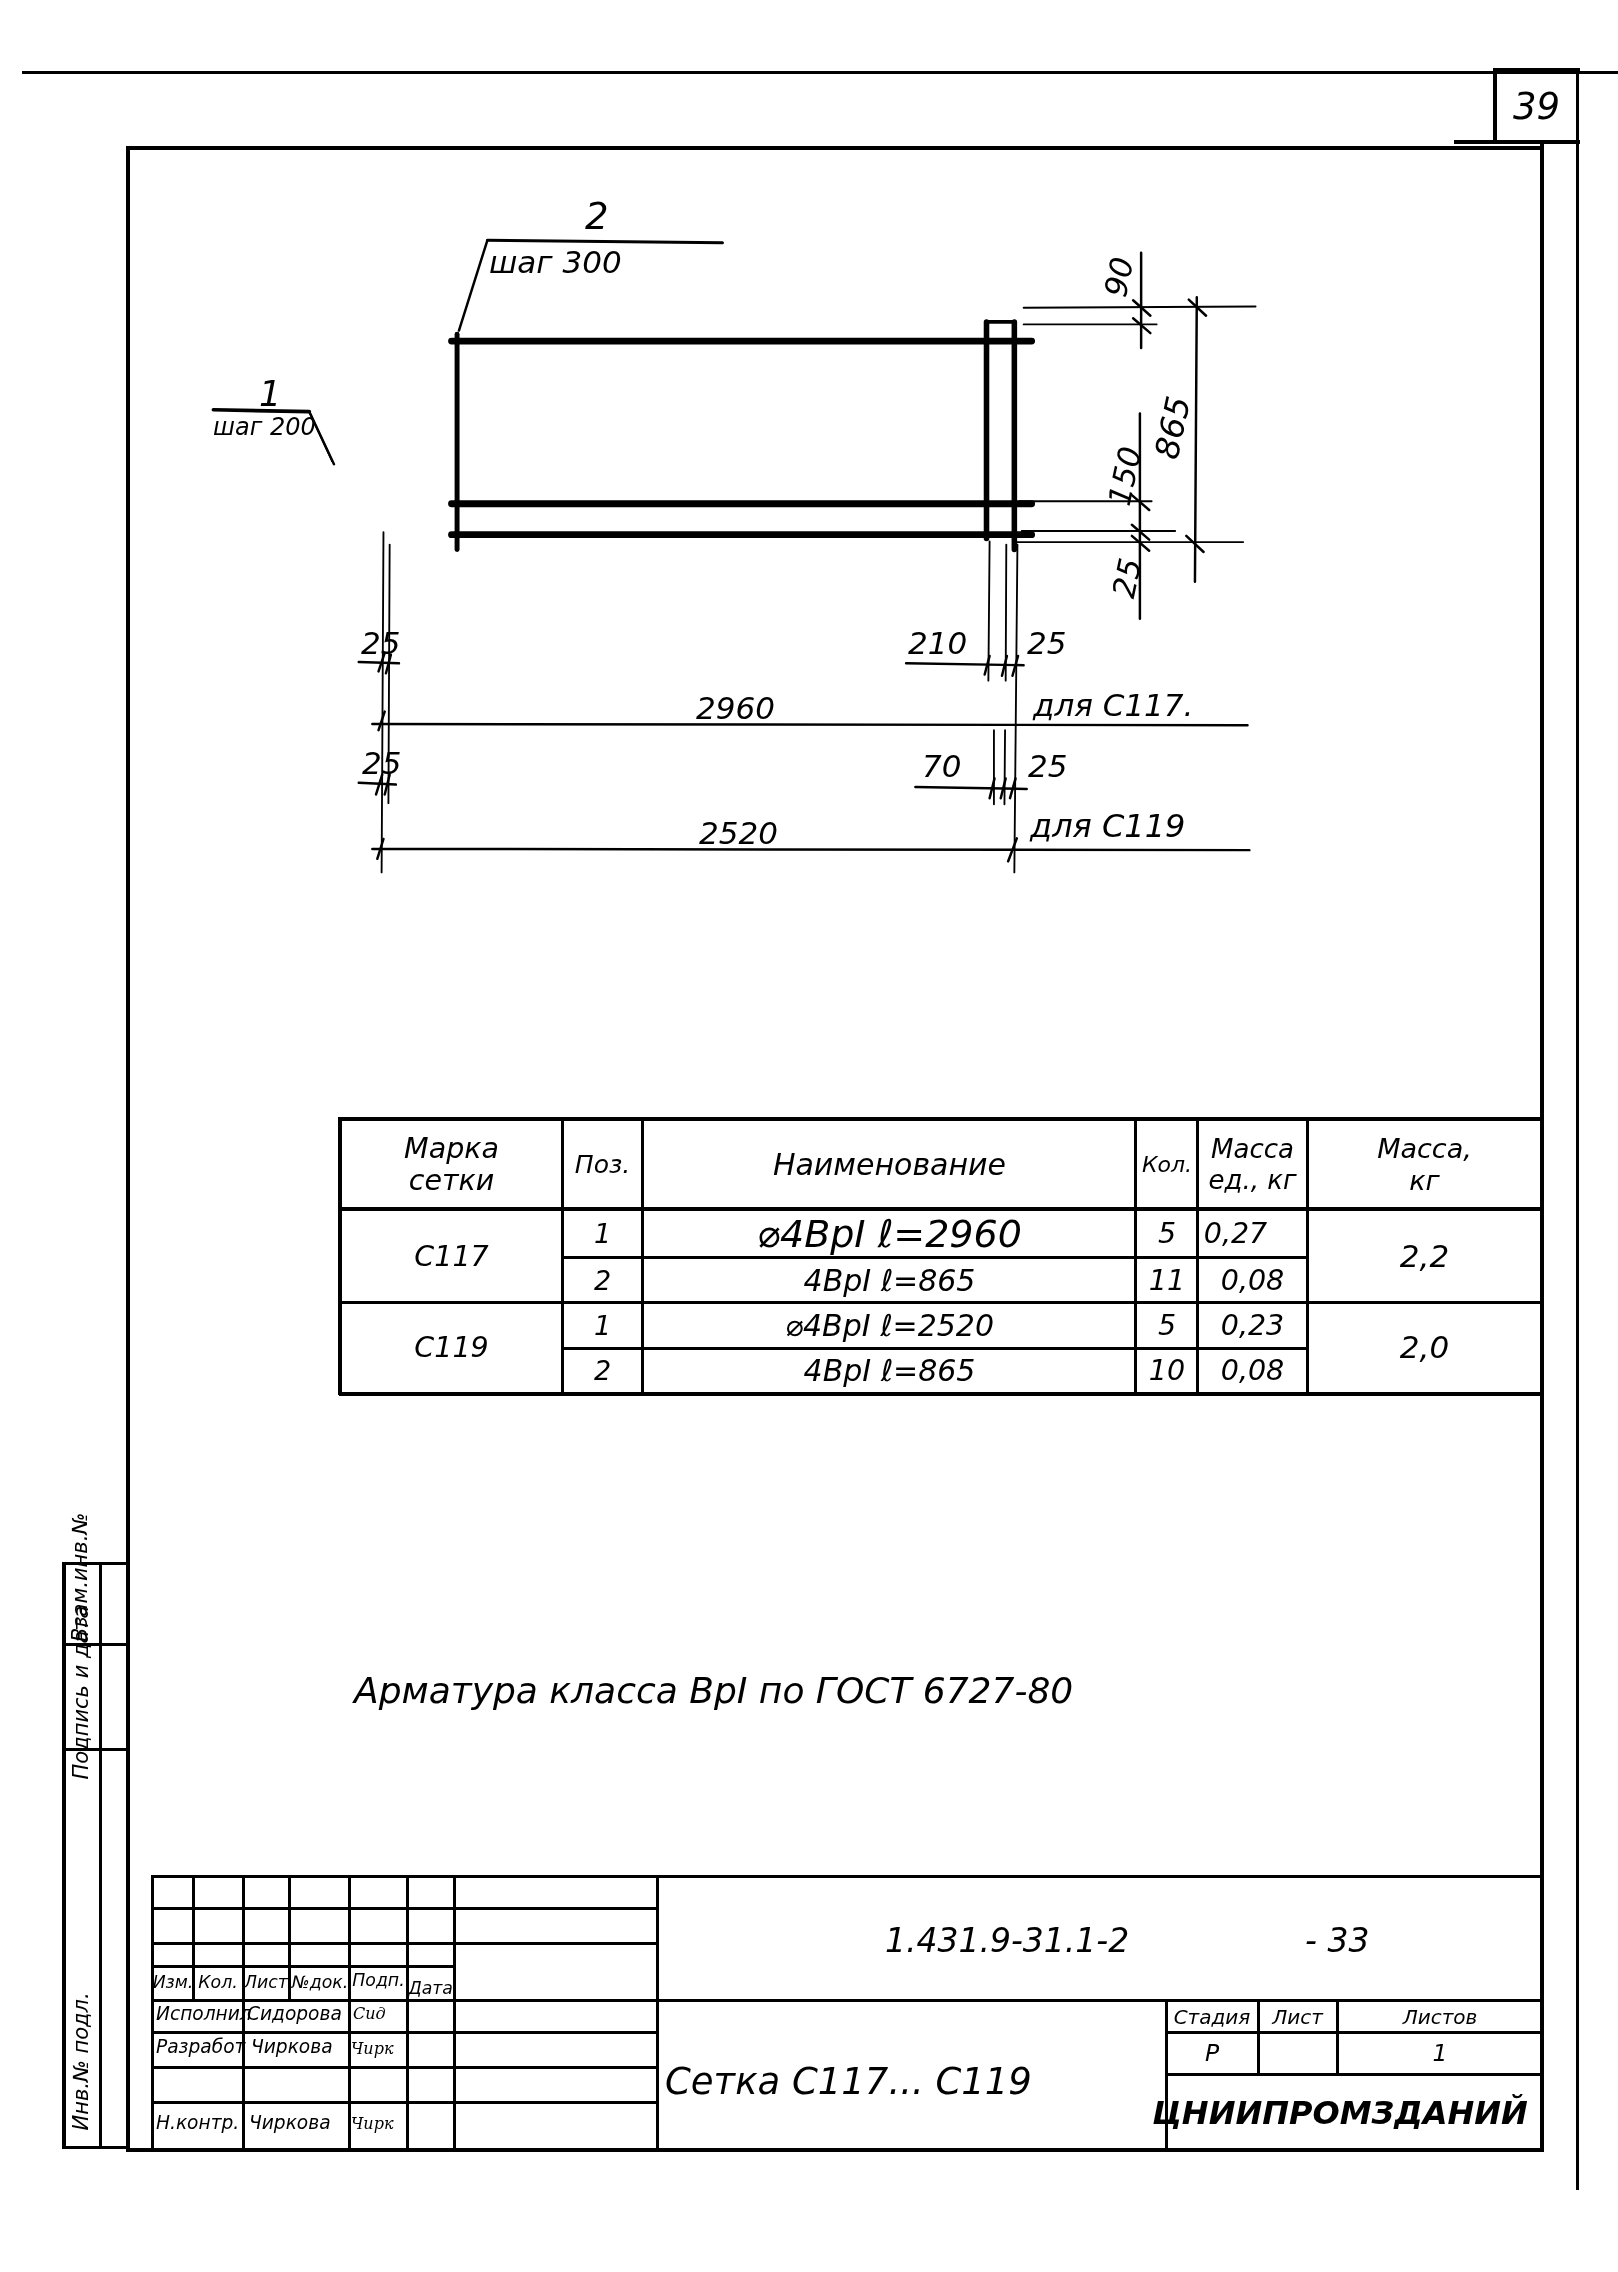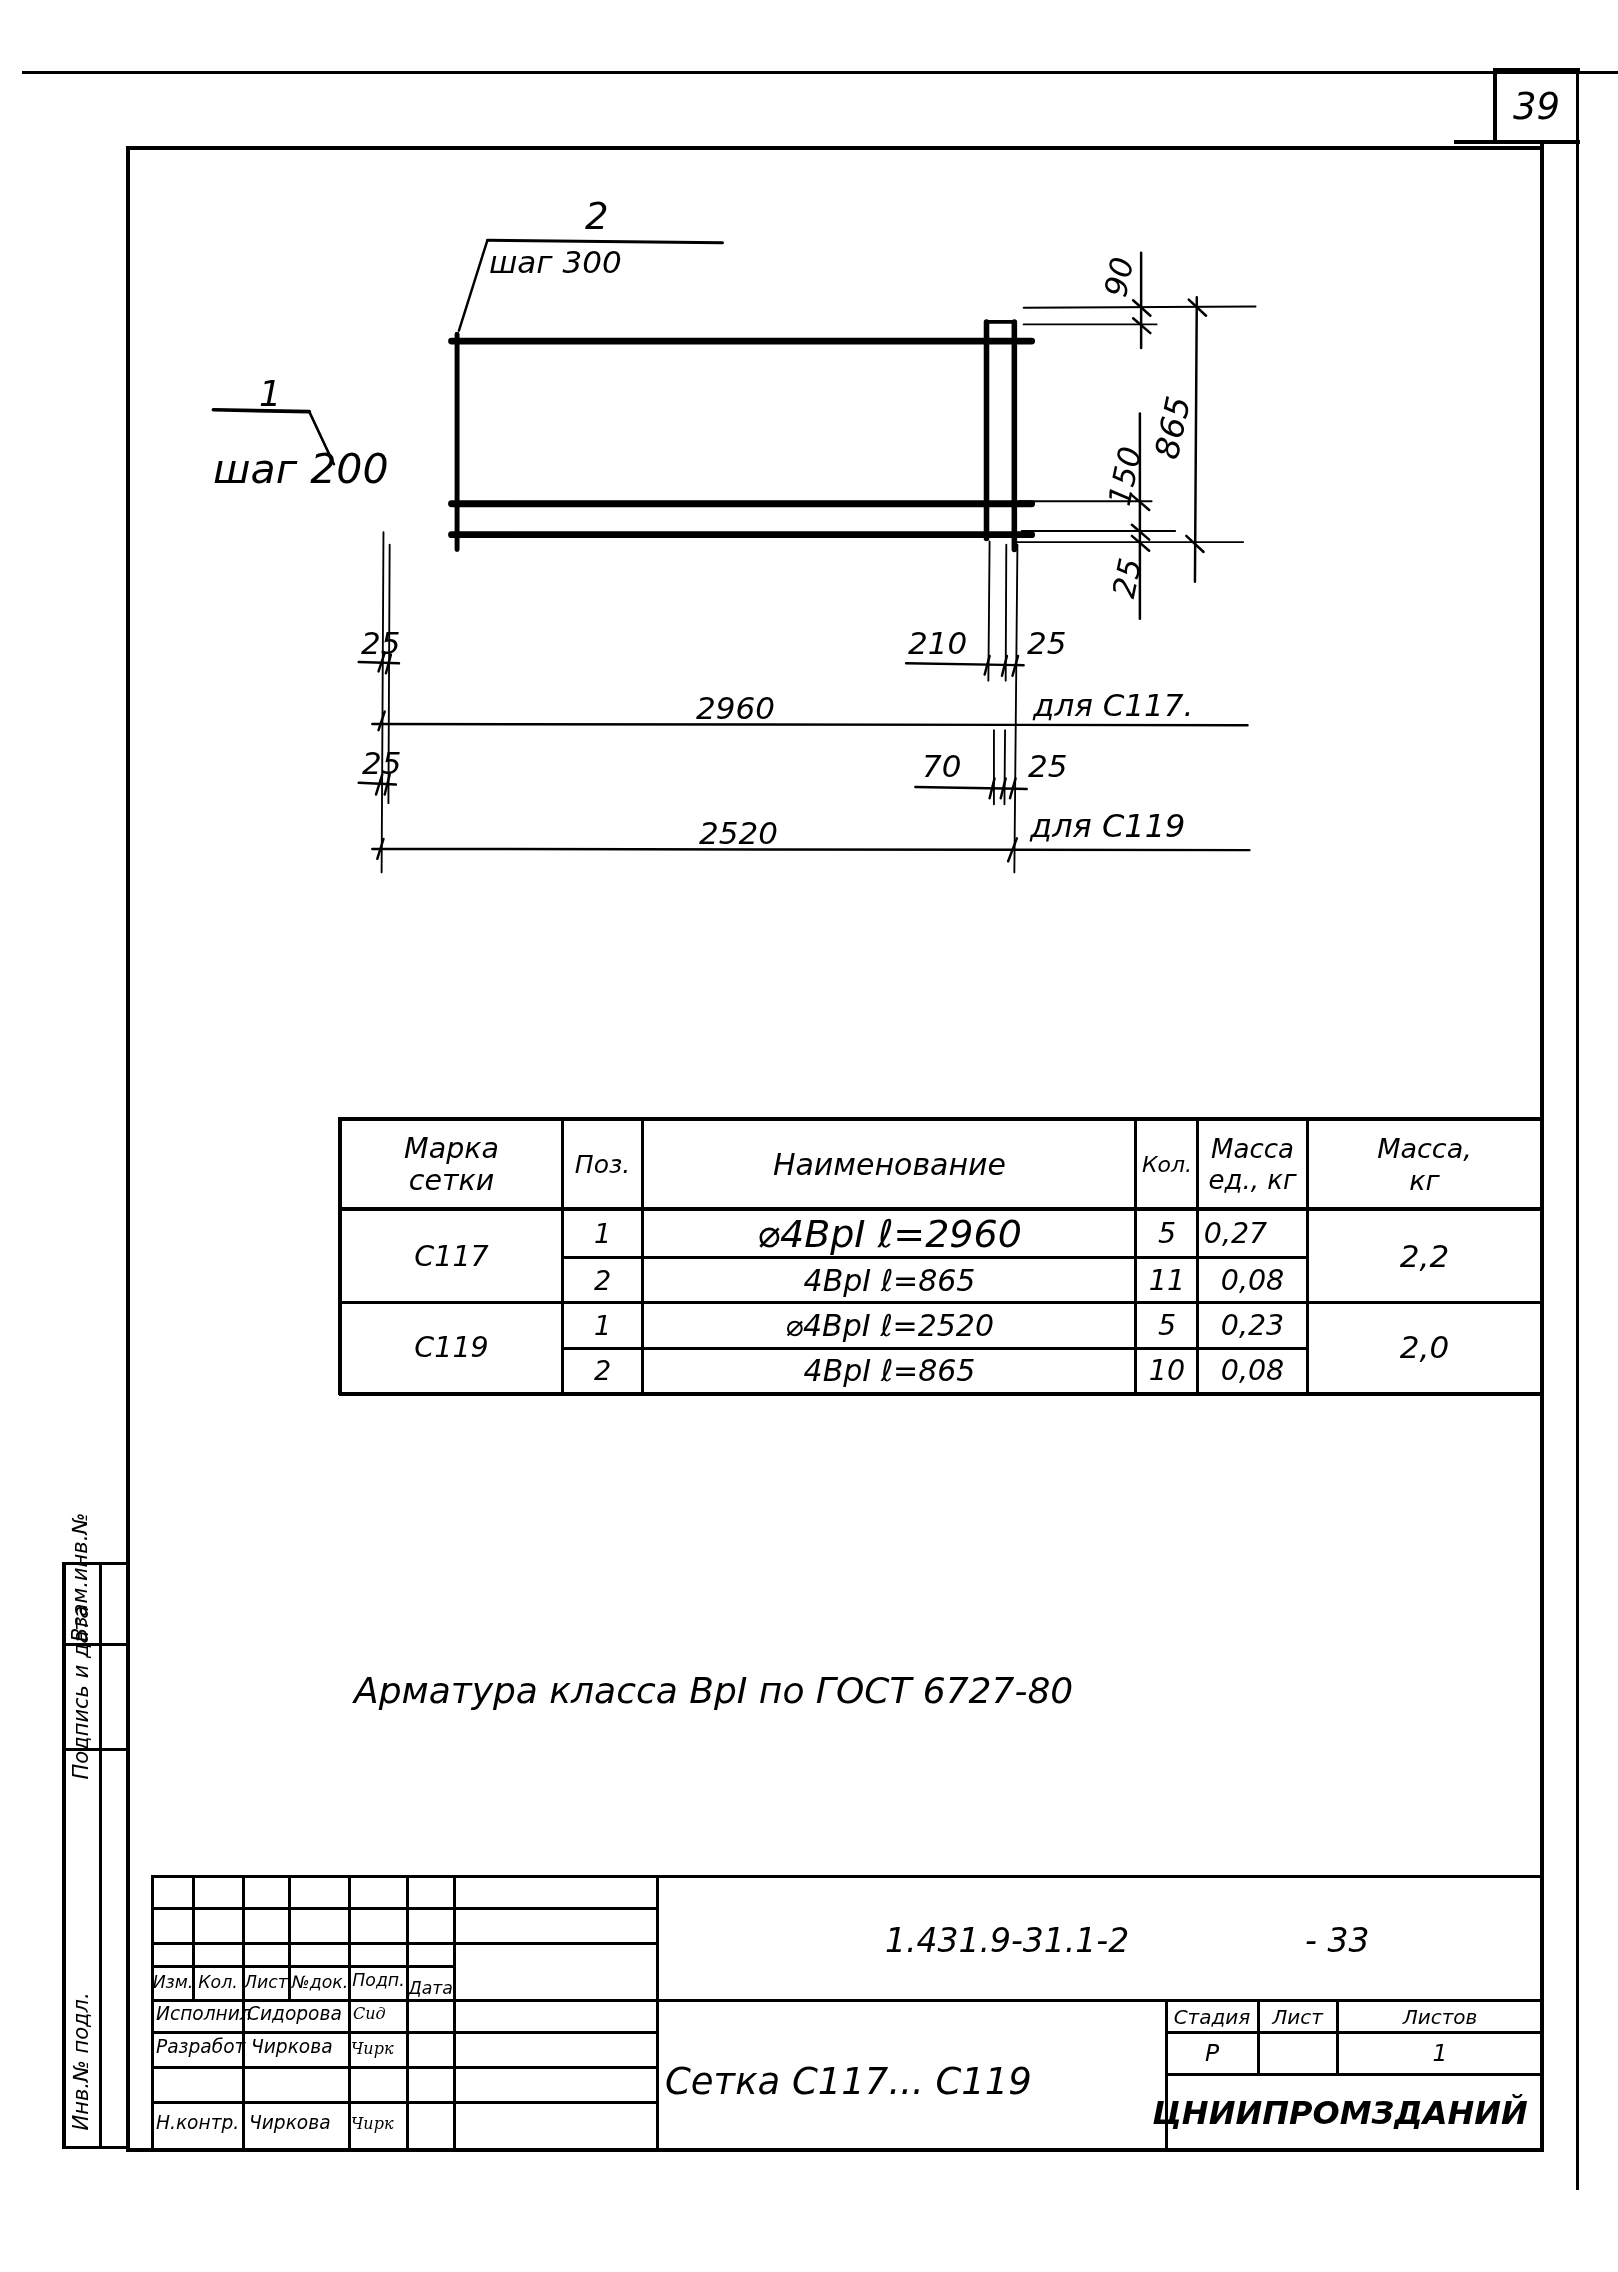--- a/index.html
+++ b/index.html
@@ -107,21 +107,21 @@
       <line x1="1633" y1="1290" x2="1642" y2="1258"></line>
       <line x1="610" y1="1388" x2="620" y2="1356"></line>
       <line x1="1630" y1="1392" x2="1644" y2="1355"></line>
     </g>
   </g>
 </svg>
 
 <div class="hw abs" style="left:585px;top:195px;font-size:37px;">2</div>
 <div class="hw abs" style="left:489px;top:244px;font-size:31px;">шаг 300</div>
 <div class="hw abs" style="left:259px;top:374px;font-size:35px;">1</div>
-<div class="hw abs" style="left:213px;top:413px;font-size:41px;margin-top:32px;">шаг 200</div>
+<div class="hw abs" style="left:213px;top:413px;font-size:24px;">шаг 200</div>
 
 <div class="hw rot" style="left:1099px;top:259px;font-size:31px;transform:rotate(-78deg);">90</div>
 <div class="hw rot" style="left:1095px;top:458px;font-size:31px;transform:rotate(-78deg);">150</div>
 <div class="hw rot" style="left:1107px;top:560px;font-size:31px;transform:rotate(-78deg);">25</div>
 <div class="hw rot" style="left:1141px;top:408px;font-size:33px;transform:rotate(-78deg);">865</div>
 
 <div class="hw abs" style="left:361px;top:625px;font-size:31px;">25</div>
 <div class="hw abs" style="left:908px;top:625px;font-size:31px;">210</div>
 <div class="hw abs" style="left:1027px;top:625px;font-size:31px;">25</div>
 <div class="hw abs" style="left:696px;top:690px;font-size:31px;">2960</div>

